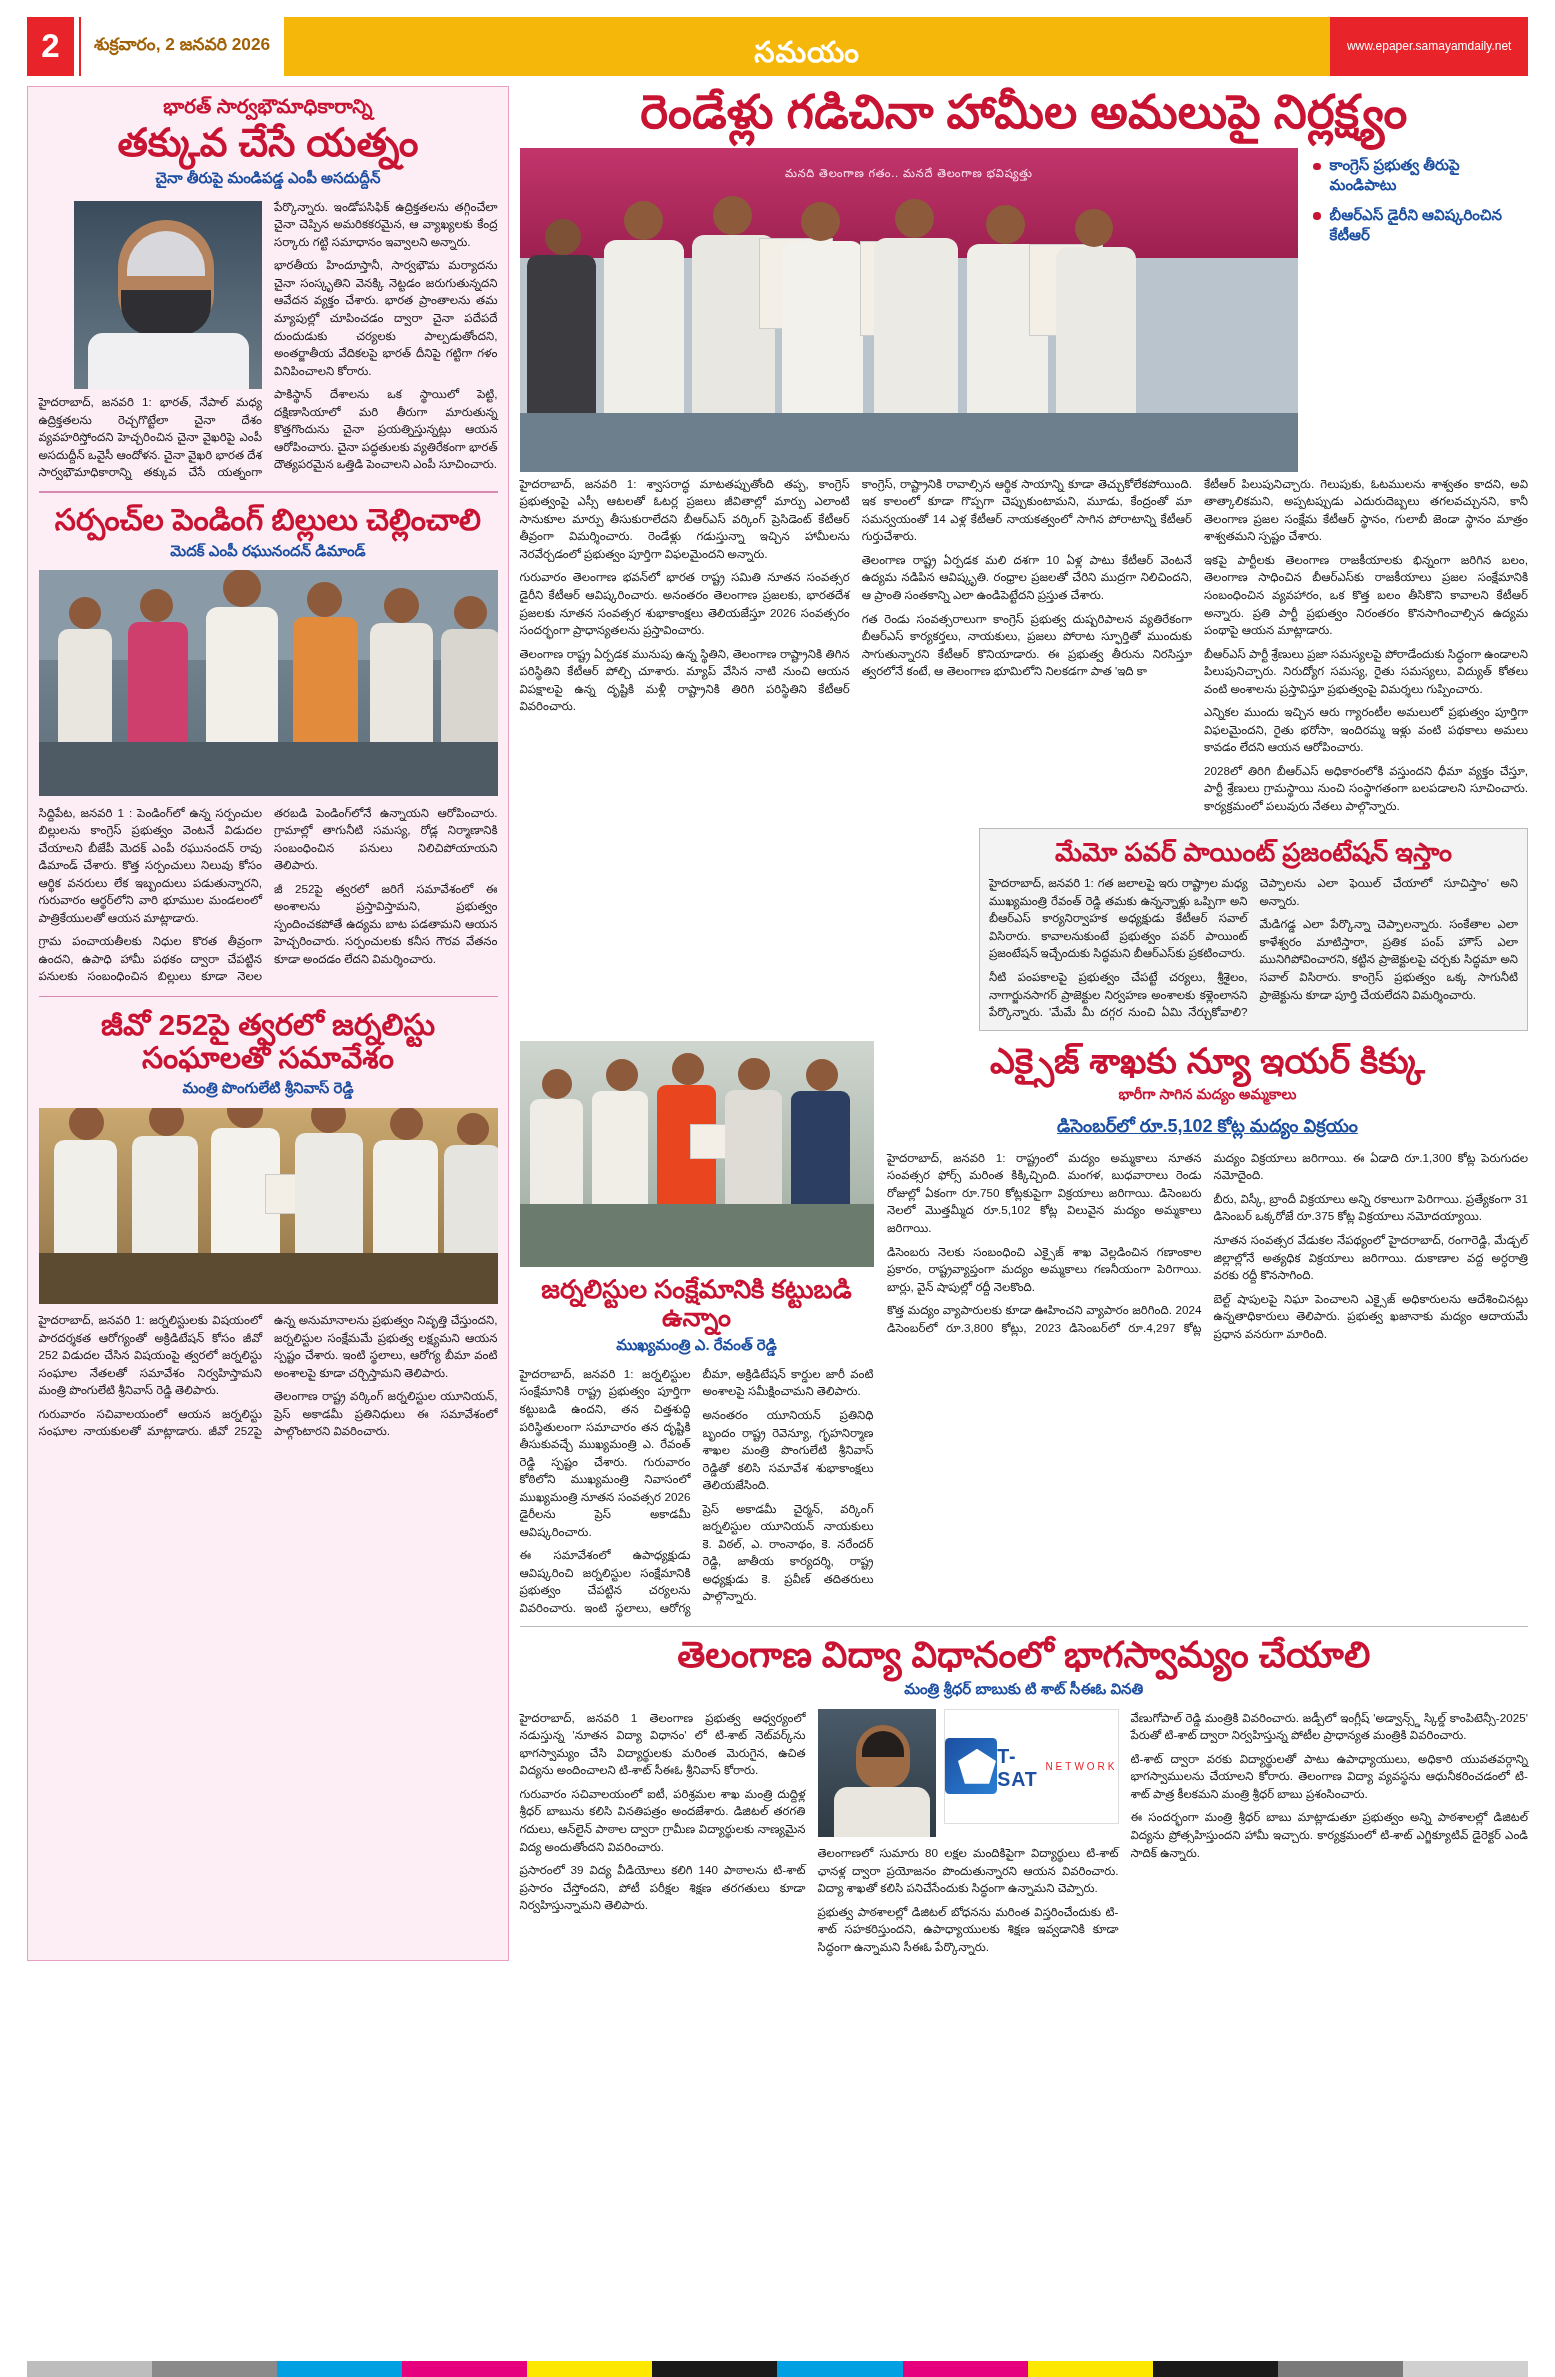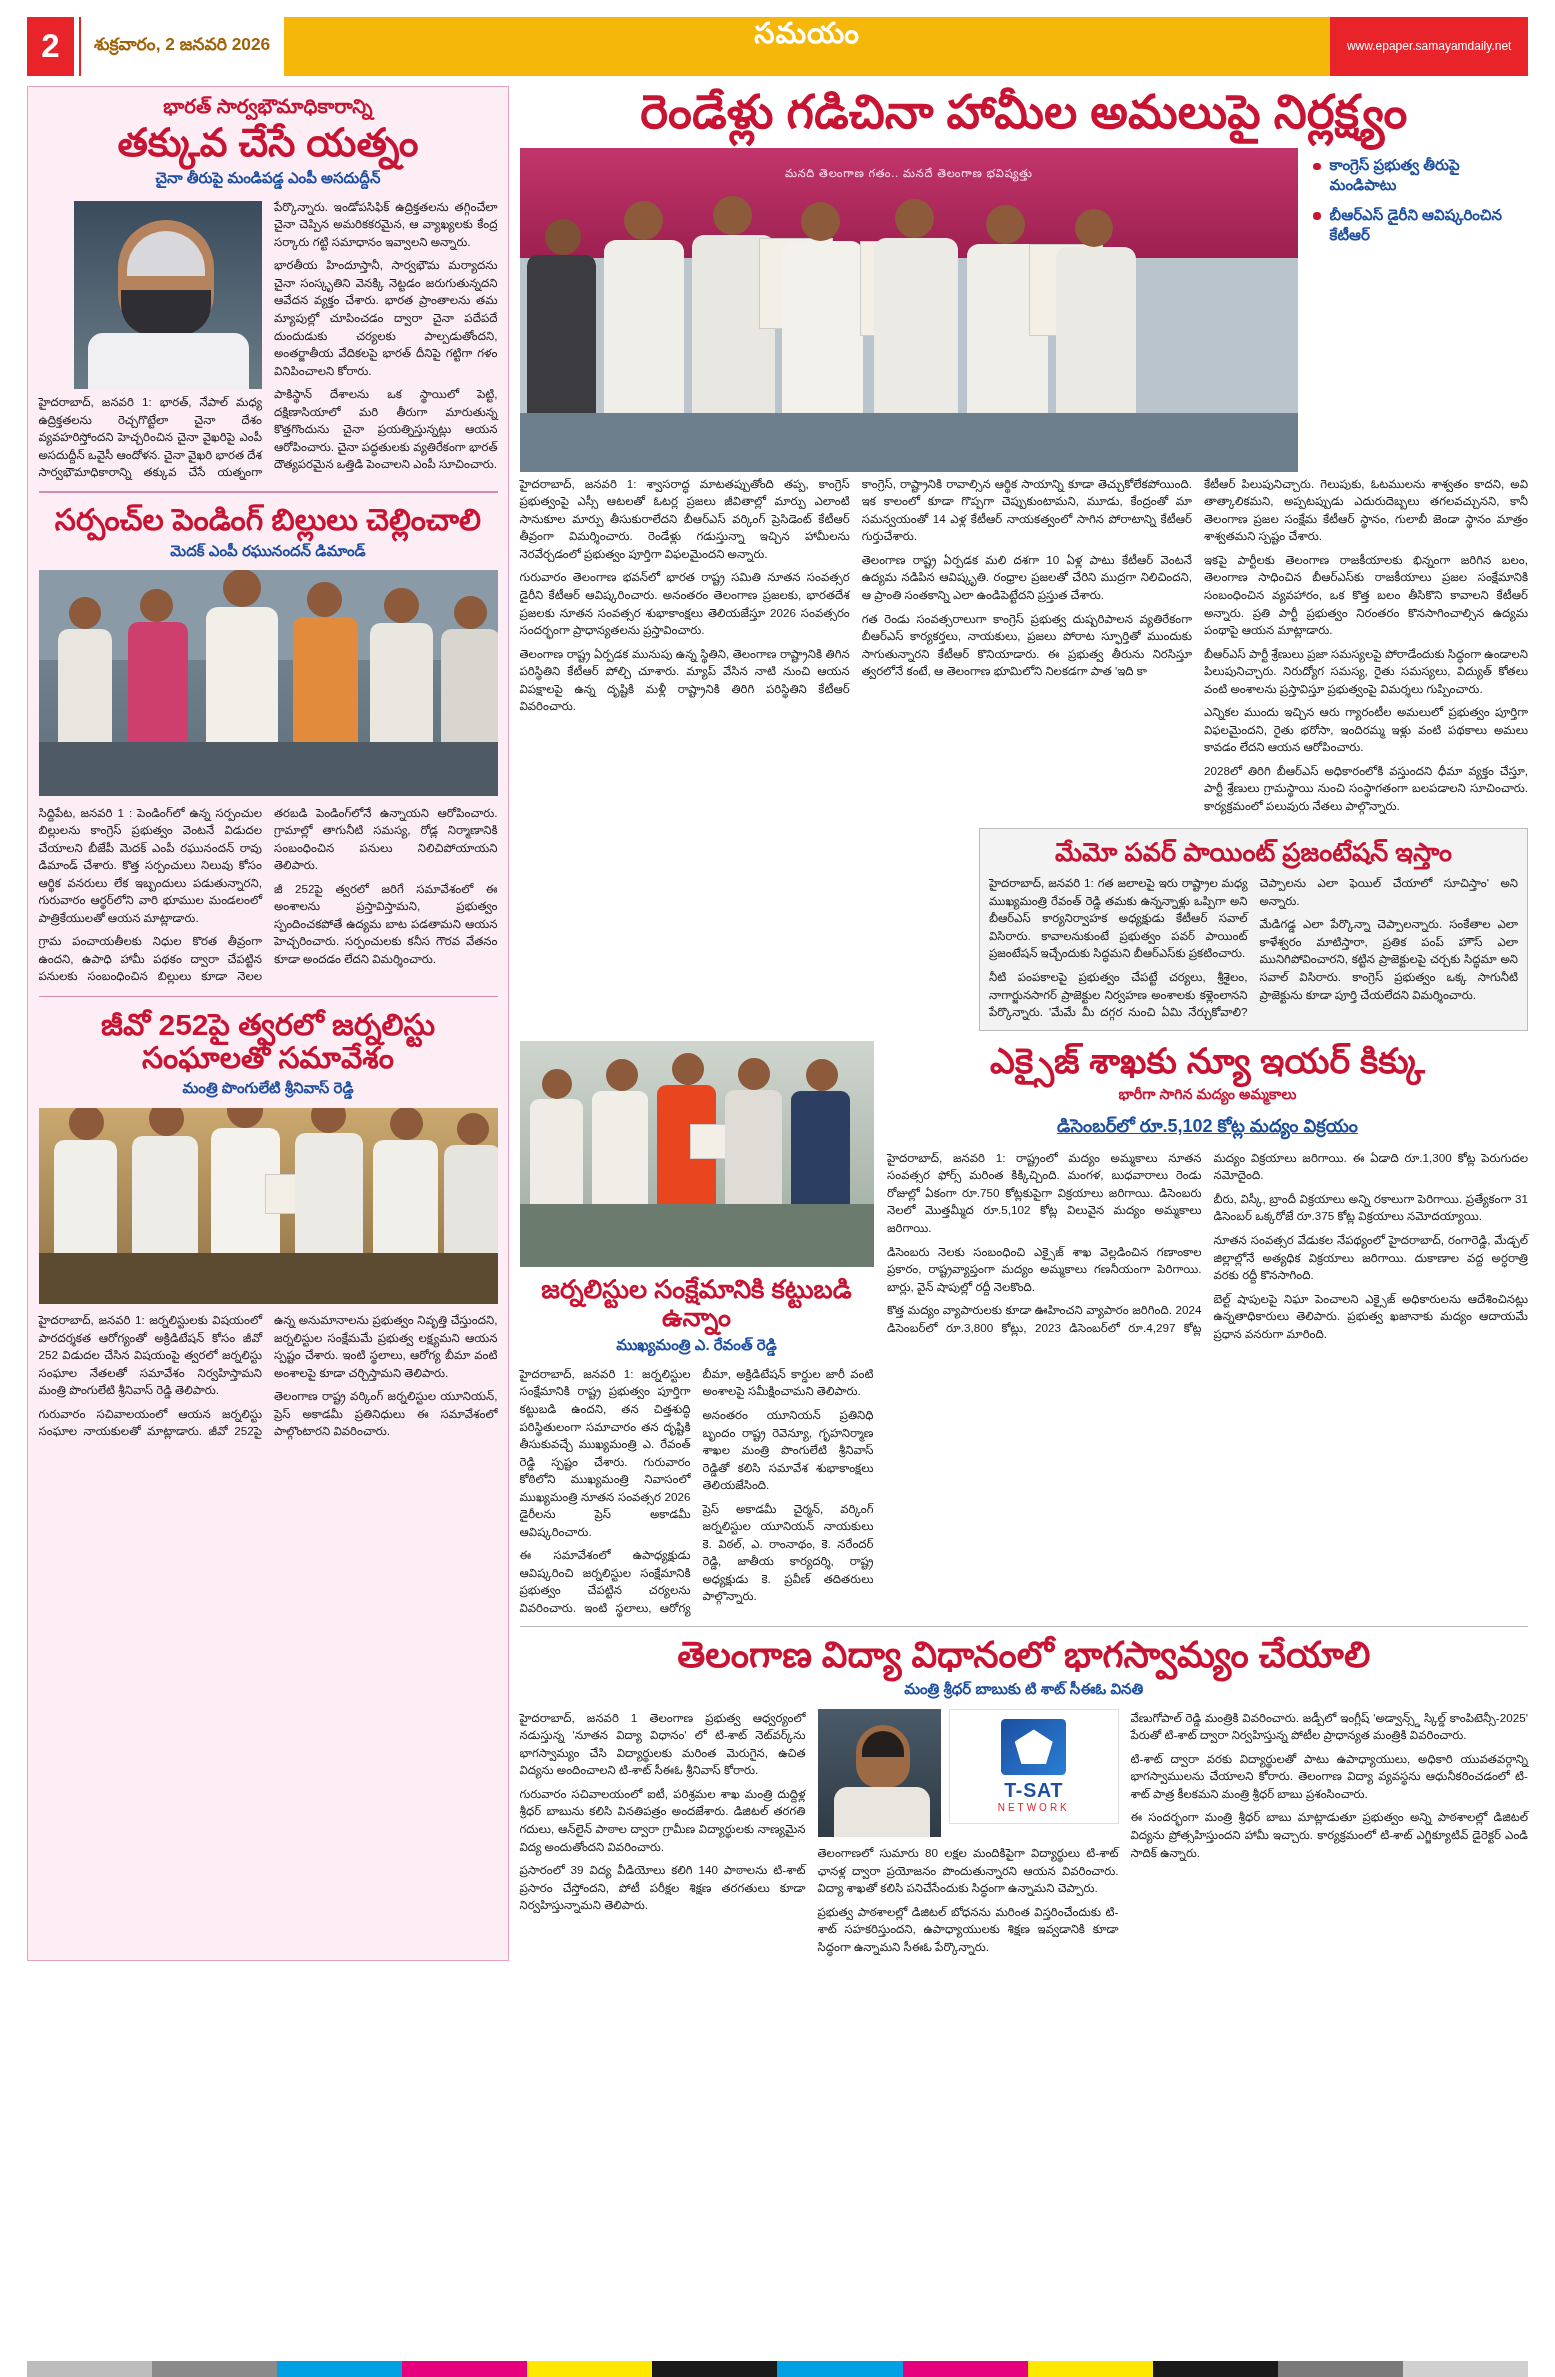--- a/index.html
+++ b/index.html
@@ -3,21 +3,21 @@
 <meta charset="utf-8">
 <style>
   html,body{margin:0;padding:0;background:#ffffff;}
   body{width:1555px;height:2377px;font-family:"Liberation Sans",sans-serif;color:#1a1a1a;}
   .page{position:relative;width:1555px;height:2377px;background:#fff;box-sizing:border-box;padding:0;}
 
   
   .masthead{position:relative;height:59px;margin:16.6px 27px 0 27px;display:flex;align-items:stretch;}
   .page-num{width:47px;background:#e8232a;color:#fff;font-size:33px;font-weight:bold;display:flex;align-items:center;justify-content:center;}
   .mast-date{display:flex;align-items:center;padding:0 13.5px;font-size:17.3px;font-weight:bold;color:#a16207;border-left:2.3px solid #e8232a;margin-left:4.5px;}
-  .mast-mid{flex:1;background:#f5b70a;display:flex;align-items:flex-start;justify-content:center;}
+  .mast-mid{flex:1;background:#f5b70a;display:flex;align-items:flex-end;justify-content:center;}
   .mast-mid span{font-size:29px;font-weight:bold;color:#ffffff;letter-spacing:0.8px;}
   .mast-right{background:#e8232a;color:#fff;display:flex;align-items:center;padding:0 16.6px;font-size:12px;}
 
   
   .content{position:relative;margin:10.5px 27px 0 27px;display:flex;gap:10.5px;}
   .col-left{width:482px;border:1.5px solid #e8a0c0;background:#fdeef5;padding:9px 10.5px;box-sizing:border-box;}
   .col-right{flex:1;}
 
   
   .hl{color:#c81432;font-weight:bold;text-align:center;line-height:1.12;}
@@ -41,21 +41,21 @@
   .stage-txt{position:absolute;top:6%;left:0;right:0;text-align:center;color:#ffe9f2;font-size:11.3px;letter-spacing:0.8px;}
   .floor{position:absolute;left:0;right:0;bottom:0;height:18%;background:#6d7f8d;}
   .paper{position:absolute;background:#f3efe6;border:0.8px solid #ccc;}
 
   .bullets{list-style:none;margin:7.5px 0 0 0;padding:0;}
   .bullets li{position:relative;padding-left:19.6px;color:#1c4fa1;font-weight:bold;font-size:15px;line-height:1.35;margin-bottom:9px;}
   .bullets li:before{content:"";position:absolute;left:3px;top:7.5px;width:7.5px;height:7.5px;border-radius:50%;background:#c81432;}
 
   .box-grey{border:1.5px solid #bbb;background:#f3f3f3;padding:9px;box-sizing:border-box;}
 
-  .tsat{width:173px;height:113px;background:#fff;border:0.8px solid #ddd;display:flex;flex-direction:column;align-items:center;justify-content:center;}
+  .tsat{width:173px;height:113px;background:#fff;border:0.8px solid #ddd;display:flex;flex-direction:row;align-items:center;justify-content:center;}
   .tsat-logo{width:65px;height:56px;background:linear-gradient(135deg,#1c4fa1,#2a7fd4);border-radius:4.5px;position:relative;}
   .tsat-logo:after{content:"";position:absolute;left:13.5px;top:10.5px;width:38px;height:35px;background:#fff;clip-path:polygon(50% 0,100% 35%,82% 100%,18% 100%,0 35%);}
   .tsat-name{color:#1c4fa1;font-size:19.6px;font-weight:bold;margin-top:4.5px;letter-spacing:0.8px;}
   .tsat-sub{color:#e8232a;font-size:10px;letter-spacing:3px;}
 
   
   .colorbar{position:absolute;left:27px;right:27px;bottom:13.5px;display:flex;height:19.6px;}
   .colorbar div{flex:1;}
 </style>
 </head>

